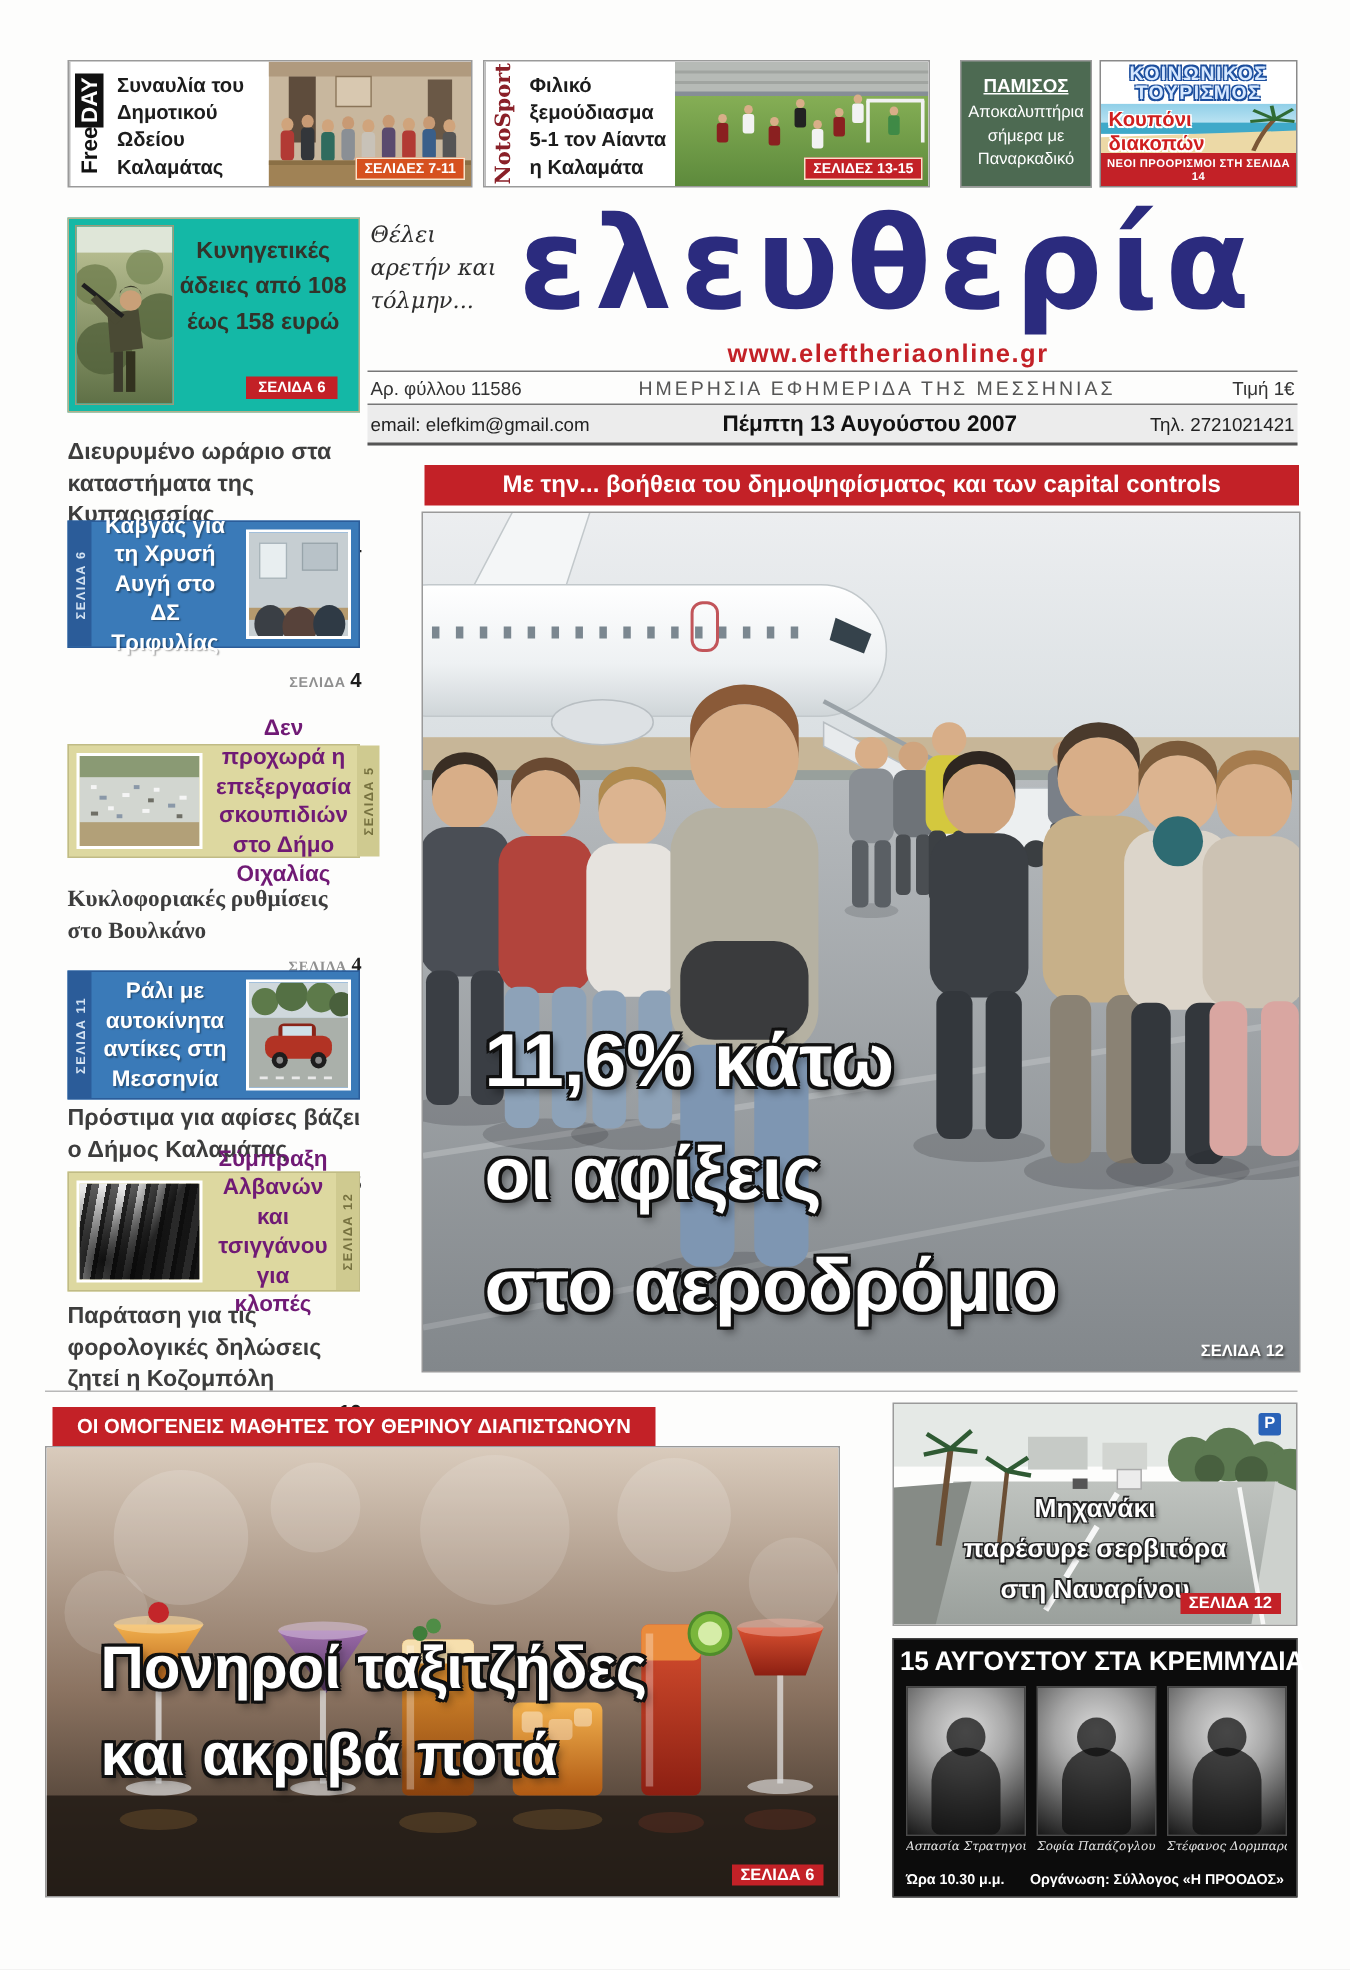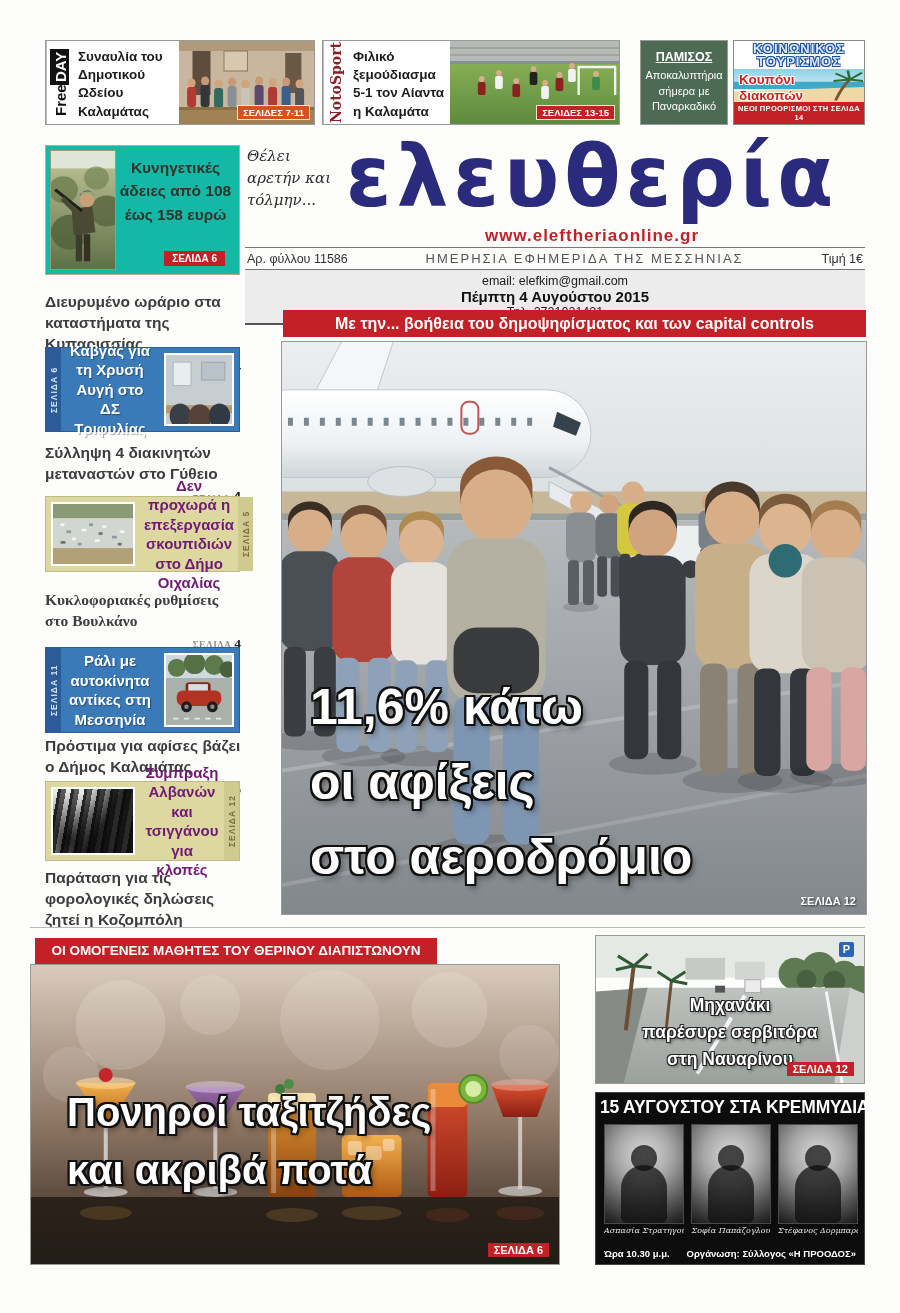--- a/index.html
+++ b/index.html
@@ -44,21 +44,21 @@
           font-style:italic;font-size:15px;color:#2e2e2e;line-height:1.45;}
   .logo{position:absolute;left:318px;top:134px;width:548px;text-align:center;
         font-family:"DejaVu Sans",sans-serif;font-weight:bold;font-size:82px;line-height:1.05;
         color:#2b2b7e;letter-spacing:5px;white-space:nowrap;transform:scaleY(1.04);}
   .site{position:absolute;left:318px;top:226px;width:548px;text-align:center;
         color:#c32127;font-weight:bold;font-size:17px;letter-spacing:1px;}
   .mastrows{position:absolute;left:245px;top:247px;width:620px;}
   .mrow{display:flex;justify-content:space-between;align-items:center;box-sizing:border-box;}
   .mrow1{border-top:1px solid #777;border-bottom:1px solid #777;padding:3px 2px;font-size:12.5px;color:#333;}
   .mrow1 .msub{letter-spacing:2px;color:#555;font-size:13px;}
-  .mrow2{background:#ececec;border-bottom:2px solid #555;padding:4px 2px;font-size:12.5px;color:#222;flex-direction:column;}
+  .mrow2{background:#ececec;border-bottom:2px solid #555;padding:4px 2px;font-size:12.5px;color:#222;}
   .mrow2 .mdate{font-weight:bold;font-size:15px;color:#111;}
 
   
   .hunting{position:absolute;left:45px;top:145px;width:195px;height:130px;background:#14b8a6;
            border:1px solid #b5b08a;display:flex;box-sizing:border-box;padding:4px;}
   .hunt-img{width:64px;border:1px solid #9a9a7a;overflow:hidden;}
   .hunt-img svg{display:block;width:100%;height:100%;}
   .hunt-text{flex:1;text-align:center;font-weight:bold;font-size:15.5px;color:#33332a;
              line-height:1.5;padding-top:6px;}
   .hunt-badge{position:absolute;right:14px;bottom:8px;background:#c32127;color:#fff;
@@ -94,21 +94,21 @@
   
   .kicker{position:absolute;background:#c32127;color:#fff;font-weight:bold;text-align:center;}
   .kicker-main{left:283px;top:310px;width:583px;height:27px;line-height:27px;font-size:16px;}
   .photo{position:absolute;border:1px solid #9a9a9a;overflow:hidden;box-sizing:border-box;}
   .photo svg{display:block;width:100%;height:100%;}
   .photo-main{left:281px;top:341px;width:586px;height:574px;}
   .headline-overlay{position:absolute;font-weight:bold;color:#fff;
       text-shadow:-2px -2px 0 #101010,2px -2px 0 #101010,-2px 2px 0 #101010,2px 2px 0 #101010,
                   -2px 0 0 #101010,2px 0 0 #101010,0 -2px 0 #101010,0 2px 0 #101010,
                   3px 4px 6px rgba(0,0,0,.45);}
-  .main-headline{left:28px;top:328px;font-size:50px;line-height:1.5;}
+  .main-headline{left:41px;top:328px;font-size:50px;line-height:1.5;}
   .photo-page{position:absolute;right:10px;bottom:7px;color:#fff;font-size:11px;font-weight:bold;
               text-shadow:1px 1px 2px #333;}
   .photo-page.boxed{background:#c32127;padding:1px 6px;text-shadow:none;}
 
   
   .kicker-bl{left:35px;top:938px;width:402px;height:26px;line-height:26px;font-size:13.5px;}
   .photo-drinks{left:30px;top:964px;width:530px;height:301px;}
   .drinks-headline{left:36px;top:118px;font-size:40px;line-height:1.45;}
   .photo-street{left:595px;top:935px;width:270px;height:149px;}
   .street-headline{left:0;top:56px;width:100%;text-align:center;font-size:17.5px;line-height:1.55;
@@ -253,21 +253,21 @@
   <div class="logo">ελευθερία</div>
   <div class="site">www.eleftheriaonline.gr</div>
   <div class="mastrows">
     <div class="mrow mrow1">
       <span>Αρ. φύλλου 11586</span>
       <span class="msub">ΗΜΕΡΗΣΙΑ ΕΦΗΜΕΡΙΔΑ ΤΗΣ ΜΕΣΣΗΝΙΑΣ</span>
       <span>Τιμή 1€</span>
     </div>
     <div class="mrow mrow2">
       <span>email: elefkim@gmail.com</span>
-      <span class="mdate">Πέμπτη 4 Αυγούστου 2015</span>
+      <span class="mdate">Πέμπτη 13 Αυγούστου 2007</span>
       <span>Τηλ. 2721021421</span>
     </div>
   </div>
 
   <div class="hunting">
     <div class="hunt-img">
       <svg viewBox="0 0 62 122" preserveAspectRatio="none">
         <linearGradient id="hbg" x1="0" y1="0" x2="0" y2="1">
           <stop offset="0" stop-color="#c2c79a"></stop>
             <stop offset="1" stop-color="#5f7046"></stop>
@@ -306,21 +306,20 @@
         <rect x="40" y="8" width="26" height="20" fill="#b8c2c8" stroke="#98a4aa"></rect>
         <rect y="56" width="74" height="9" fill="#b59a6e"></rect>
         <ellipse cx="16" cy="68" rx="12" ry="14" fill="#3a3f45"></ellipse>
         <ellipse cx="38" cy="70" rx="13" ry="15" fill="#57423a"></ellipse>
         <ellipse cx="60" cy="68" rx="12" ry="14" fill="#2f3a45"></ellipse>
       </svg>
     </div>
   </div>
 
   <div class="side-text" style="top:443px;">
-    <div class="st-h">Σύλληψη 4 διακινητών μεταναστών στο Γύθειο</div>
     <div class="st-p"><span class="pl">ΣΕΛΙΔΑ</span><span class="pn">4</span></div>
   </div>
 
   <div class="side-box yellow" style="top:496px;height:76px;">
     <div class="sb-img" style="width:80px;">
       <svg viewBox="0 0 84 68" preserveAspectRatio="none">
         <rect width="84" height="68" fill="#d2d6d0"></rect>
         <rect width="84" height="16" fill="#8a9a74"></rect>
         <g fill="#f5f5f5">
             <rect x="8" y="22" width="4" height="3"></rect>

